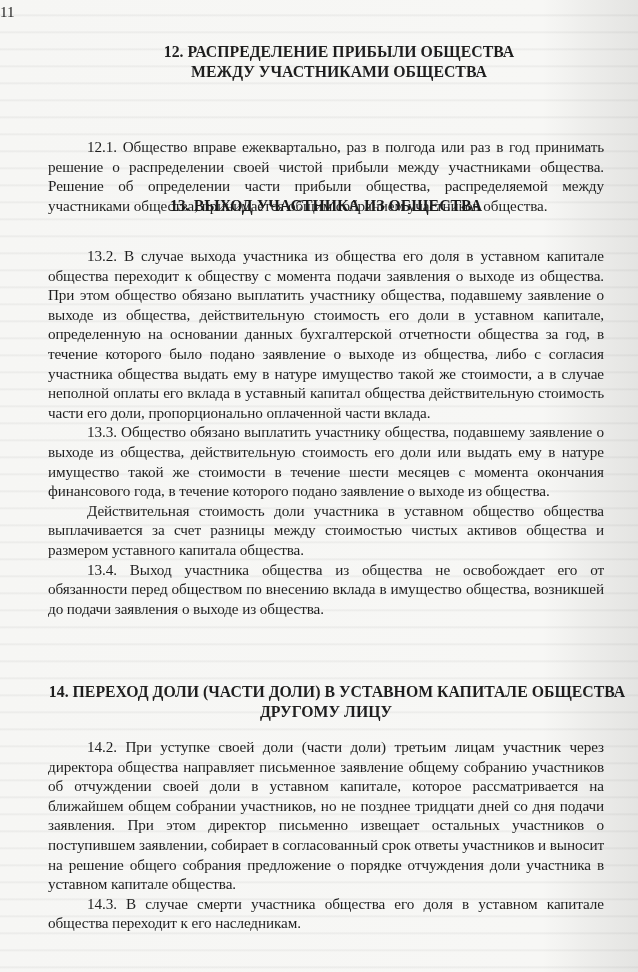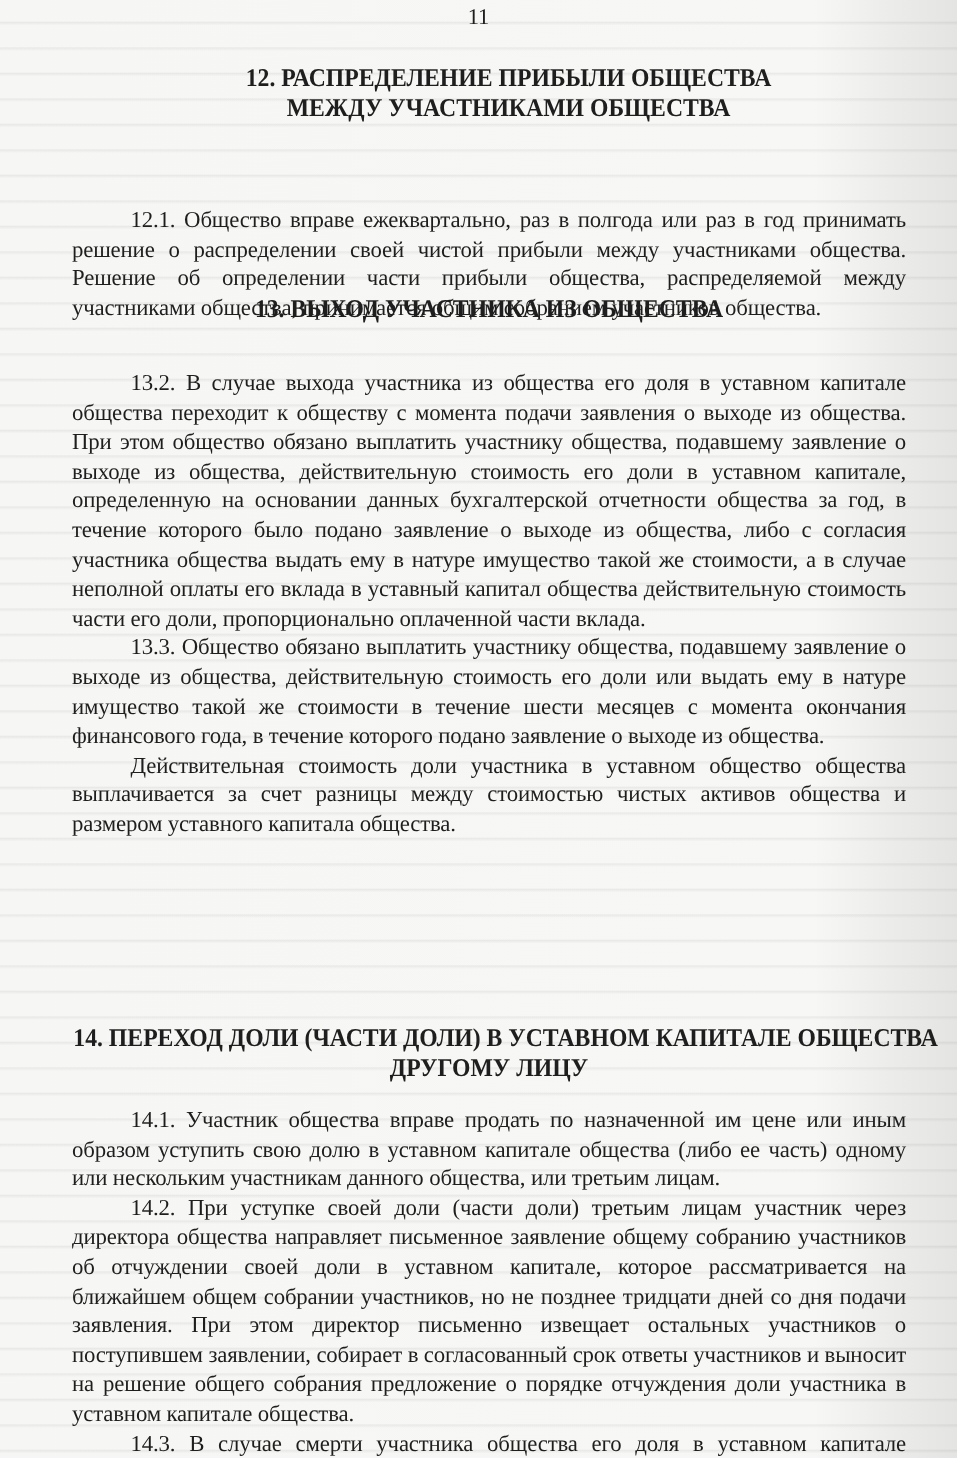--- a/index.html
+++ b/index.html
@@ -14,21 +14,21 @@
     position: absolute; left: 0; top: 0; width: 638px; height: 972px;
     background: linear-gradient(to right, #f6f6f4 0%, #f7f7f5 85%, #ececea 93%, #e4e4e2 100%);
   }
   .bleed {
     position: absolute; left: 0; top: 0; width: 638px; height: 972px;
     opacity: 0.08; pointer-events: none;
     background-image: repeating-linear-gradient(to bottom, transparent 0px, transparent 14px, #555 15px, transparent 17px);
   }
   .content { position: absolute; left: 48px; top: 0; width: 556px; }
   .page-number {
-    position: absolute; top: 4px; left: 0; width: 638px; text-align: center;
+    position: absolute; top: 4px; left: 0; width: 638px; text-align: left;
     font-size: 15px;
   }
   h2 {
     font-size: 17px; font-weight: bold; text-align: center;
     margin: 0; line-height: 20px;
     transform: scaleX(0.93);
   }
   p {
     margin: 0; font-size: 15.2px; line-height: 19.6px;
     text-align: justify; text-indent: 39px;
@@ -59,26 +59,26 @@
       <p>12.1. Общество вправе ежеквартально, раз в полгода или раз в год принимать решение о распределении своей чистой прибыли между участниками общества. Решение об определении части прибыли общества, распределяемой между участниками общества, принимается общим собранием участников общества.</p>
     </section>
 
     <section class="sec13-title">
       <h2>13. ВЫХОД УЧАСТНИКА ИЗ ОБЩЕСТВА</h2>
     </section>
     <section class="sec13-body">
       <p>13.2. В случае выхода участника из общества его доля в уставном капитале общества переходит к обществу с момента подачи заявления о выходе из общества. При этом общество обязано выплатить участнику общества, подавшему заявление о выходе из общества, действительную стоимость его доли в уставном капитале, определенную на основании данных бухгалтерской отчетности общества за год, в течение которого было подано заявление о выходе из общества, либо с согласия участника общества выдать ему в натуре имущество такой же стоимости, а в случае неполной оплаты его вклада в уставный капитал общества действительную стоимость части его доли, пропорционально оплаченной части вклада.</p>
       <p>13.3. Общество обязано выплатить участнику общества, подавшему заявление о выходе из общества, действительную стоимость его доли или выдать ему в натуре имущество такой же стоимости в течение шести месяцев с момента окончания финансового года, в течение которого подано заявление о выходе из общества.</p>
       <p>Действительная стоимость доли участника в уставном общество общества выплачивается за счет разницы между стоимостью чистых активов общества и размером уставного капитала общества.</p>
+      <p>13.4. Выход участника общества из общества не освобождает его от обязанности перед обществом по внесению вклада в имущество общества, возникшей до подачи заявления о выходе из общества.</p>
     </section>
 
     <section class="sec14-title">
       <h2 style="white-space:nowrap; margin-left:-20px; margin-right:-20px;">14. ПЕРЕХОД ДОЛИ (ЧАСТИ ДОЛИ) В УСТАВНОМ КАПИТАЛЕ ОБЩЕСТВА</h2>
       <h2>ДРУГОМУ ЛИЦУ</h2>
     </section>
     <section class="sec14-body">
-      <p>14.1. Участник общества вправе продать по назначенной им цене или иным образом уступить свою долю в уставном капитале общества (либо ее часть) одному или нескольким участникам данного общества, или третьим лицам.</p>
       <p>14.2. При уступке своей доли (части доли) третьим лицам участник через директора общества направляет письменное заявление общему собранию участников об отчуждении своей доли в уставном капитале, которое рассматривается на ближайшем общем собрании участников, но не позднее тридцати дней со дня подачи заявления. При этом директор письменно извещает остальных участников о поступившем заявлении, собирает в согласованный срок ответы участников и выносит на решение общего собрания предложение о порядке отчуждения доли участника в уставном капитале общества.</p>
       <p>14.3. В случае смерти участника общества его доля в уставном капитале общества переходит к его наследникам.</p>
     </section>
 
   </div>
 </div>
 
 </body></html>

